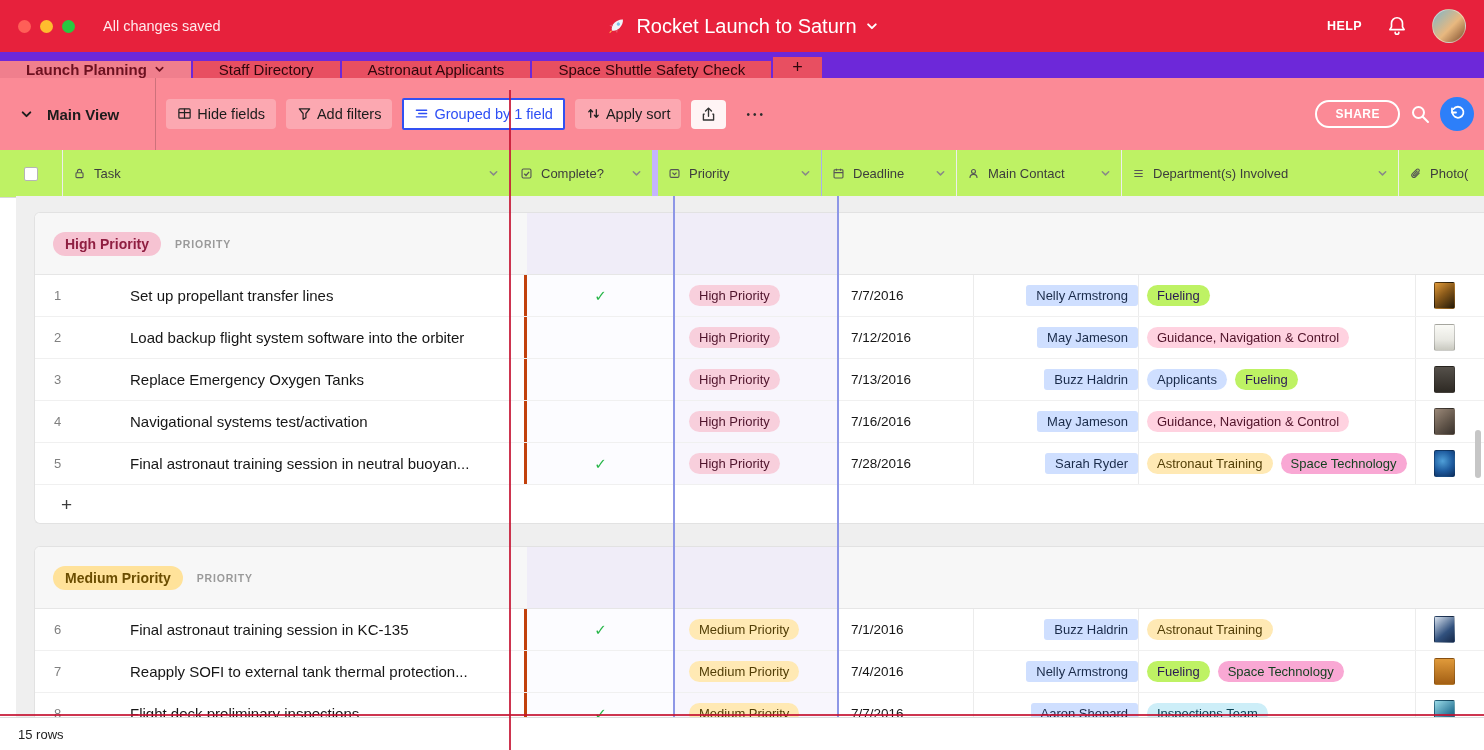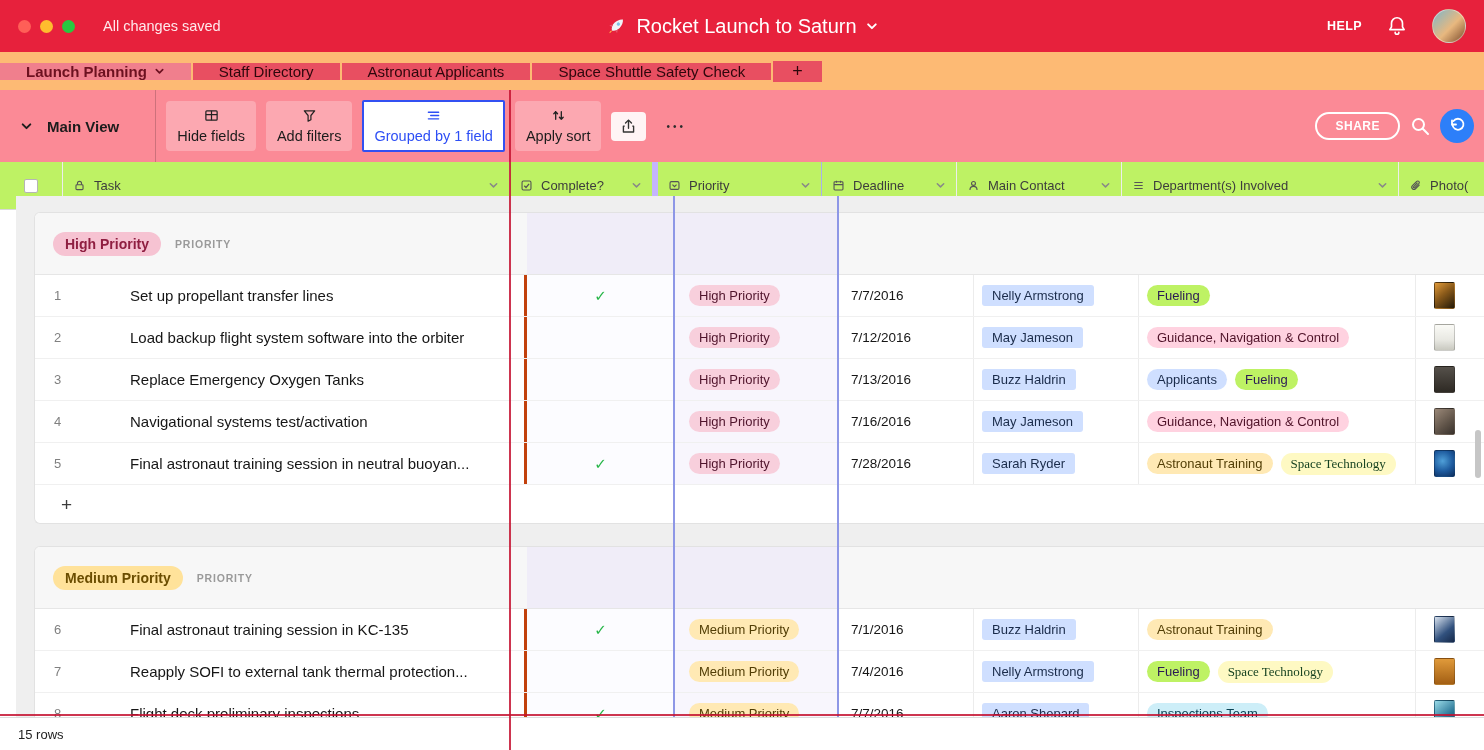--- a/index.html
+++ b/index.html
@@ -11,29 +11,29 @@
   .traffic { display:flex; gap:9px; margin-right:28px; }
   .light { width:13px; height:13px; border-radius:50%; }
   .light.red{ background:#ff5f57; } .light.yellow{ background:#febc2e; } .light.green{ background:#28c840; }
   .topstatus { font-size:14.5px; color:#ffe9ec; }
   .titlewrap { position:absolute; left:50%; transform:translateX(-50%); display:flex; align-items:center; gap:9px; font-size:20px; font-weight:500; white-space:nowrap; }
   .topright { margin-left:auto; display:flex; align-items:center; gap:24px; }
   .helptxt { font-size:12.5px; font-weight:700; letter-spacing:.4px; }
   .avatar { width:34px; height:34px; border-radius:50%; background:linear-gradient(135deg,#7fb6c9 0%,#e8b87f 55%,#7a4a2b 100%); border:1px solid rgba(255,255,255,.4); }
 
   
-  .tabbar { height:38px; background:#fdba74; display:flex; align-items:center; }
+  .tabbar { height:26px; background:#6d28d9; display:flex; align-items:flex-end; }
   .tab { display:flex; align-items:center; gap:7px; padding:0 26px; font-size:15px; background:#e84f61; color:#2e070c; margin-right:2px; white-space:nowrap; cursor:default; }
   .tab.active { background:#f07f8d; color:#6d1120; font-weight:700; }
   .tab.plus { padding:0 19px; font-size:18px; font-weight:400; }
 
   
   .toolbar { height:72px; background:#fb8a96; display:flex; align-items:center; padding:0 14px; gap:10px; }
   .viewblock { display:flex; align-items:center; gap:14px; font-weight:700; font-size:15px; color:#1c1c1c; padding:0 36px 0 6px; border-right:1px solid rgba(0,0,0,.18); height:100%; }
-  .tbtn { display:flex; align-items:center; gap:5px; font-size:14.5px; color:#1c1c1c; background:rgba(255,255,255,.26); padding:7px 11px; border-radius:4px; white-space:nowrap;flex-direction:column; }
+  .tbtn { display:flex; align-items:flex-start; gap:5px; font-size:14.5px; color:#1c1c1c; background:rgba(255,255,255,.26); padding:7px 11px; border-radius:4px; white-space:nowrap; }
   .tbtn.grouped { background:#fff; border:2px solid #3250f2; color:#2d4ef5; border-radius:2px; padding:6px 10px; }
   .chipwhite { background:rgba(255,255,255,.9); border-radius:4px; padding:6px 9px; display:flex; align-items:center; }
   .moredots { font-size:10px; letter-spacing:3px; color:#2c2c2c; padding:10px 10px; }
   .sharepill { margin-left:auto; border:2px solid #fff; color:#fff; font-size:12px; font-weight:700; letter-spacing:.5px; border-radius:15px; padding:5px 18px; }
   .histcircle { width:34px; height:34px; border-radius:50%; background:#2d7ff9; display:flex; align-items:center; justify-content:center; margin-right:-4px; }
 
   
   .gridhead { height:48px; background:#bef264; display:grid; grid-template-columns:63px 447px 148px 164px 135px 165px 277px 1fr; border-bottom:1px solid #d8d8d8; }
   .gh { display:flex; align-items:center; gap:8px; padding:0 10px; font-size:13px; color:#3d3d3d; border-right:1px solid #ededed; overflow:hidden; white-space:nowrap; }
   .gh:last-child { border-right:none; }
@@ -55,33 +55,33 @@
   .badge-gold { background:#ffe29a; color:#6b4d00; }
   .gkind { position:relative; margin-left:14px; font-size:10.5px; letter-spacing:.8px; color:#9a9a9a; font-weight:700; }
 
   .row { height:42px; display:grid; grid-template-columns:45px 447px 148px 164px 135px 165px 277px 1fr; border-bottom:1px solid #f0f0f0; background:#fff; }
   .cell { display:flex; align-items:center; overflow:hidden; white-space:nowrap; }
   .c-num { justify-content:center; color:#808080; font-size:13px; }
   .c-task { padding-left:50px; font-size:15px; color:#161616; border-right:3px solid #c2410c; }
   .c-complete { justify-content:center; background:#fcfcff; border-right:1px solid #ececec; }
   .c-priority { padding-left:14px; background:#f8f6fd; border-right:1px solid #ececec; }
   .c-deadline { padding-left:12px; font-size:13.5px; color:#161616; border-right:1px solid #ececec; }
-  .c-contact { padding-left:8px; border-right:1px solid #ececec; }
+  .c-contact { padding-left:8px; border-right:1px solid #ececec;justify-content:flex-end; }
   .c-dept { padding-left:8px; gap:8px; border-right:1px solid #ececec; }
   .c-photo { padding-left:18px; }
   .check { font-size:15px; font-weight:700; color:#27b648; }
   .pill { font-size:13px; padding:3px 10px; border-radius:11px; white-space:nowrap; flex:0 0 auto; }
   .pill-rose { background:#f8cfdc; color:#50142c; }
   .pill-gold { background:#ffe9b4; color:#523e06; }
   .chip-contact { background:#cfdfff; color:#1a2b4a; border-radius:3px; }
   .chip-purple { background:#bef264; color:#2a1a55; }
   .chip-pink { background:#ffd2e0; color:#4f1228; }
   .chip-blue { background:#cfdfff; color:#1a2b4a; }
   .chip-yellow { background:#ffe9b4; color:#523e06; }
-  .chip-green { background:#fef9c3; color:#123f1e;font-family:Liberation Serif, serif; }
+  .chip-green { background:#f9a8d4; color:#123f1e; }
   .chip-cyan { background:#cdeef8; color:#0a4355; }
   .thumb { width:21px; height:27px; border-radius:2px; border:1px solid rgba(0,0,0,.18); flex:0 0 auto; }
   .ph1 { background:linear-gradient(140deg,#e09a3a 0%,#8a5a1a 45%,#241a08 100%); }
   .ph2 { background:linear-gradient(180deg,#fafaf6 0%,#e8e8e2 60%,#c9c9c0 100%); }
   .ph3 { background:linear-gradient(180deg,#55504a 0%,#2e2a24 100%); }
   .ph4 { background:linear-gradient(140deg,#9a8878 0%,#5f5348 60%,#39322c 100%); }
   .ph5 { background:radial-gradient(circle at 40% 40%,#4f9fd8 0%,#1d5a9e 55%,#0d2f5e 100%); }
   .ph6 { background:linear-gradient(140deg,#d8e2ee 0%,#31517e 60%,#172a4a 100%); }
   .ph7 { background:linear-gradient(180deg,#e09a3a 0%,#a35f14 100%); }
   .ph8 { background:linear-gradient(140deg,#9adbe8 0%,#2e7a9a 60%,#134a63 100%); }

